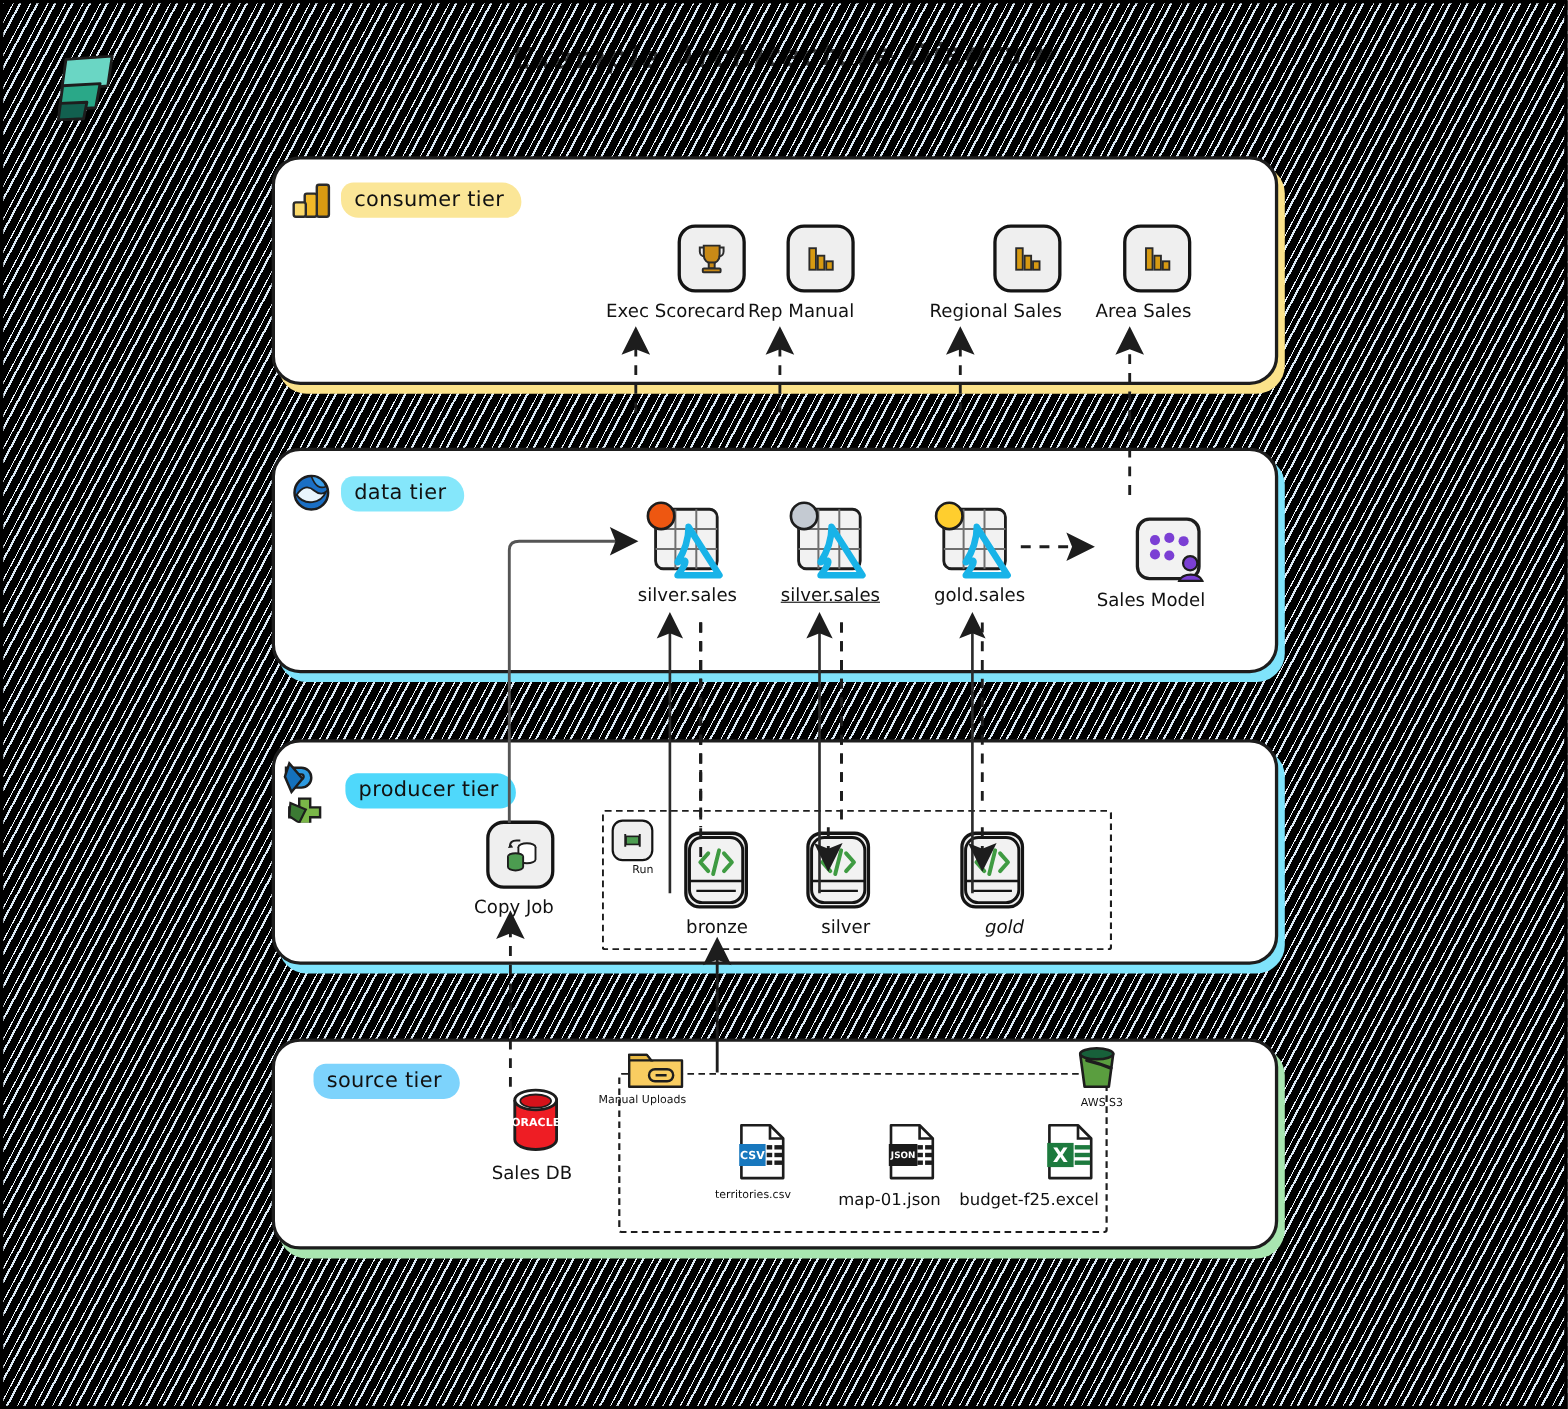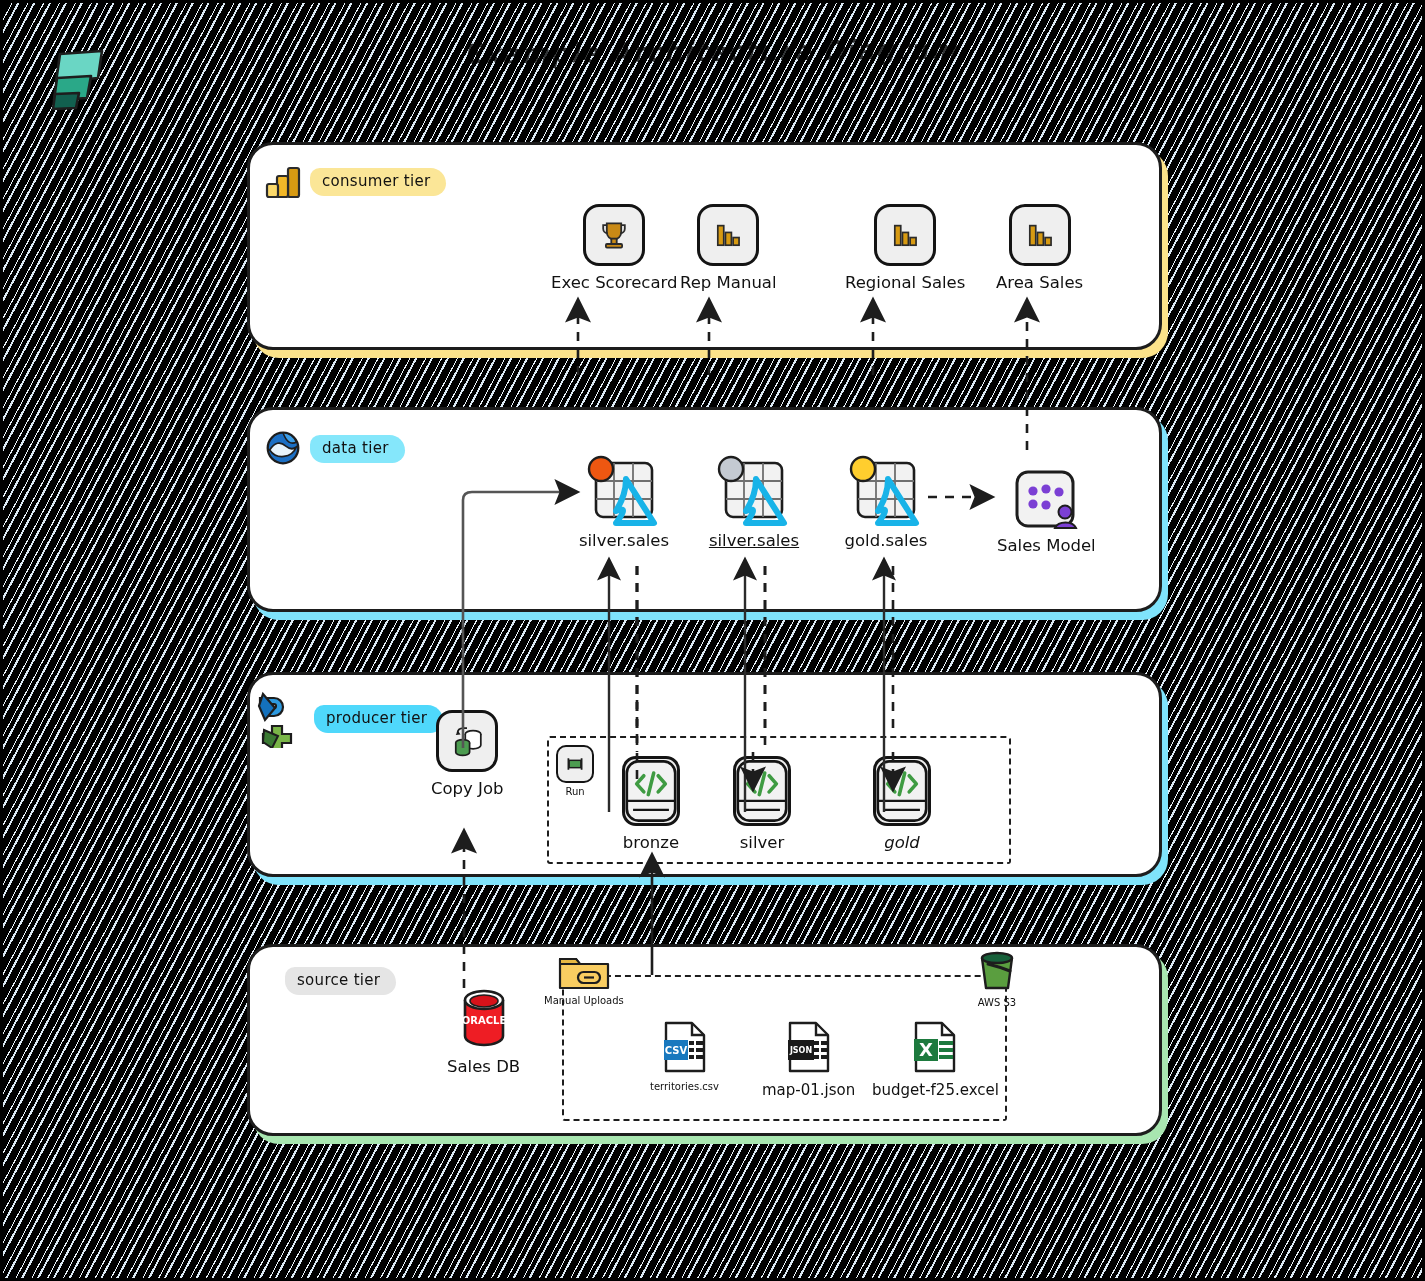--- a/index.html
+++ b/index.html
@@ -56,33 +56,33 @@
     border-radius: 26px;
     z-index: 2;
   }
   .tier-label-wrap {
     position: absolute;
     display: flex; align-items: center; gap: 4px;
     z-index: 6;
   }
   .tier-label {
     font-family: "DejaVu Sans", sans-serif;
-    font-size: 15px;
+    font-size: 19px;
     color: #111;
     padding: 4px 16px 6px 12px;
     border-radius: 14px 22px 18px 20px;
     white-space: nowrap;
     letter-spacing: 0.3px;
   }
   .tier-icon { width: 44px; height: 44px; flex: none; }
 
   
   .node {
     position: absolute;
-    display: flex; flex-direction: column; align-items: center;
+    display: flex; flex-direction: column; align-items: flex-end;
     z-index: 7;
   }
   .node-icon-box {
     width: 62px; height: 62px;
     background: #efefef;
     border: 3px solid #141414;
     border-radius: 16px;
     display: flex; align-items: center; justify-content: center;
     position: relative;
   }
@@ -258,21 +258,21 @@
       <path d="M11 4 l12 14 l-10 12 l-6 -14 z" fill="#1471bd" stroke="#1d1d1d" stroke-width="2.2"></path>
       <path d="M20 36 h10 v8 h9 v9 h-9 v6 h-10 v-6 h-9 v-9 h9 z" fill="#7ab648" stroke="#1d1d1d" stroke-width="2.2"></path>
       <path d="M12 40 l14 6 l-6 12 l-9 -6 z" fill="#3b7a33" stroke="#1d1d1d" stroke-width="2"></path>
     </svg>
   </span>
   <span class="tier-label" style="background:#4fd8fb;">producer tier</span>
 </div>
 
 <div class="dashed-group" style="left:547px; top:736px; width:464px; height:128px;"></div>
 
-<div class="node" style="left:431px; top:710px;">
+<div class="node" style="left:431px; top:746px;">
   <div class="node-icon-box">
     <svg viewBox="0 0 44 44" width="38" height="38">
       <ellipse cx="29" cy="14" rx="9" ry="4" fill="#fff" stroke="#1d1d1d" stroke-width="2"></ellipse>
       <path d="M20 14 v13 a9 4 0 0 0 18 0 v-13" fill="#fff" stroke="#1d1d1d" stroke-width="2"></path>
       <ellipse cx="17" cy="24" rx="8" ry="3.6" fill="#4c9c50" stroke="#1d1d1d" stroke-width="2"></ellipse>
       <path d="M9 24 v11 a8 3.6 0 0 0 16 0 v-11" fill="#4c9c50" stroke="#1d1d1d" stroke-width="2"></path>
       <path d="M11 13 q0 -6 7 -6 h4" fill="none" stroke="#1d1d1d" stroke-width="2"></path>
       <path d="M9 15 l2.5 -5 l3 4.5 z" fill="#1d1d1d"></path>
     </svg>
   </div>
@@ -322,21 +322,21 @@
       <path d="M21 18 L13 27 L21 36 M37 18 L45 27 L37 36 M32 15 L26 39" fill="none" stroke="#3f9b42" stroke-width="4" stroke-linecap="round" stroke-linejoin="round"></path>
     </svg>
   </div>
   <div class="node-label">gold</div>
 </div>
 
 <div class="tier-shadow" style="left:253px; top:952px; width:915px; height:192px; background:#a8e6b0;"></div>
 <div class="tier" style="left:247px; top:944px; width:915px; height:192px;"></div>
 
 <div class="tier-label-wrap" style="left:285px; top:967px;">
-  <span class="tier-label" style="background:#e5e5e5;">source tier</span>
+  <span class="tier-label" style="background:#7dd3fc;">source tier</span>
 </div>
 
 <div class="dashed-group" style="left:562px; top:975px; width:445px; height:146px;"></div>
 
 <div class="node" style="left:435px; top:988px;margin-left:12px;">
   <div style="width:66px;height:62px;">
     <svg viewBox="0 0 66 62" width="66" height="62">
       <path d="M14 12 v36 a19 9 0 0 0 38 0 v-36" fill="#ee1d24" stroke="#1d1d1d" stroke-width="2.6"></path>
       <ellipse cx="33" cy="12" rx="19" ry="9" fill="#ffffff" stroke="#1d1d1d" stroke-width="2.6"></ellipse>
       <ellipse cx="33" cy="13" rx="14" ry="6" fill="#d6121a" stroke="#1d1d1d" stroke-width="1.6"></ellipse>

